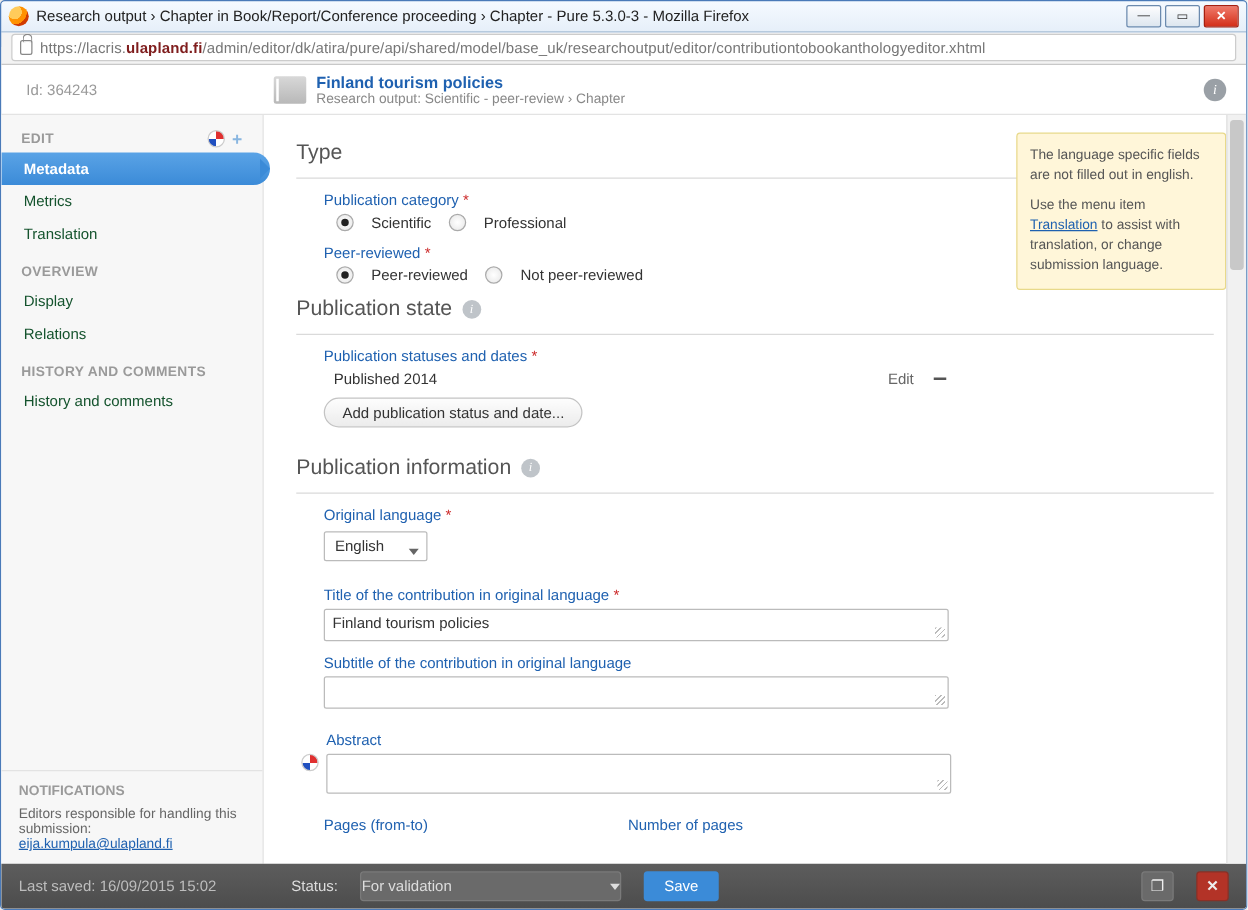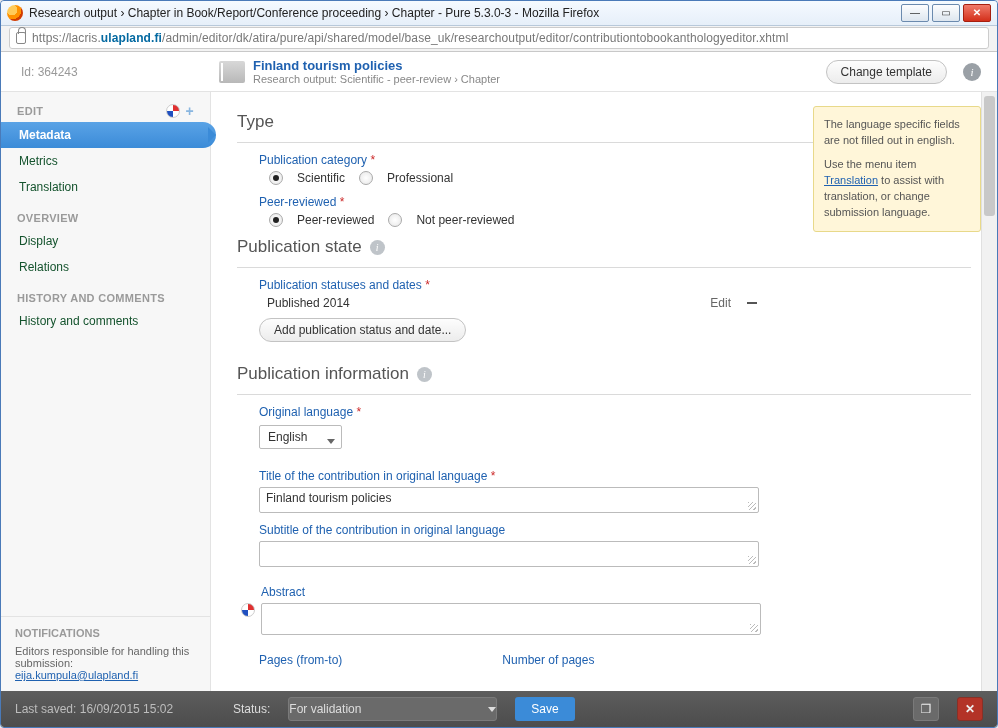--- a/index.html
+++ b/index.html
@@ -14,21 +14,21 @@
 .titlebar .winbtns { display: flex; gap: 3px; }
 .titlebar .winbtn { width: 28px; height: 18px; border: 1px solid #6b8aae; border-radius: 2px; background: linear-gradient(#fdfdfe,#dde6ef); display: flex; align-items: center; justify-content: center; font-size: 10px; color: #333; }
 .titlebar .winbtn.close { background: linear-gradient(#f07a6a,#d32f1a); border-color: #a61f0f; color: #fff; font-weight: bold; }
 
 
 .addressbar { height: 30px; display: flex; align-items: center; padding: 0 8px; background: #f3f3f3; border-bottom: 1px solid #c8c8c8; }
 .addressbar .urlbox { flex: 1; height: 22px; background: #fff; border: 1px solid #ccc; border-radius: 3px; display: flex; align-items: center; padding: 0 6px; gap: 6px; }
 .addressbar .lock { width: 10px; height: 12px; border: 1px solid #888; border-radius: 2px; position: relative; }
 .addressbar .lock::before { content:""; position:absolute; top:-6px; left:1px; width:6px; height:6px; border:1px solid #888; border-bottom:none; border-radius: 6px 6px 0 0; }
 .addressbar .url { color: #777; font-size: 12px; letter-spacing: .1px; }
-.addressbar .url b { color: #0369a1; font-weight: 600; }
+.addressbar .url b { color: #7f1d1d; font-weight: 600; }
 
 
 .client { flex: 1; display: flex; flex-direction: column; background: #fff; position: relative; }
 .header { height: 40px; display: flex; align-items: center; padding: 4px 16px 4px 20px; border-bottom: 1px solid #e3e3e3; gap: 8px; }
 .header .id { width: 190px; color: #999; font-size: 12px; }
 .header .book-icon { width: 26px; height: 22px; background: linear-gradient(#d8d8d8,#b8b8b8); border-radius: 2px; position: relative; }
 .header .book-icon::after { content:""; position:absolute; inset: 2px; border-left: 2px solid #fff; }
 .header .titles { flex: 1; }
 .header .titles .t1 { color: #1f61b0; font-weight: bold; font-size: 13px; }
 .header .titles .t2 { color: #888; font-size: 11px; }
@@ -125,21 +125,20 @@
 
   <div class="client">
 
     <div class="header">
       <div class="id">Id: 364243</div>
       <div class="book-icon"></div>
       <div class="titles">
         <div class="t1">Finland tourism policies</div>
         <div class="t2">Research output: Scientific - peer-review › Chapter</div>
       </div>
-      <button class="change-btn">Change template</button>
       <div class="info-circ">i</div>
     </div>
 
     <div class="body">
       <div class="sidebar">
         <div class="group-hdr">
           <span>EDIT</span>
           <span class="hdr-right">
             <span class="glb-icon"></span>
             <span class="plus-icon">+</span>

